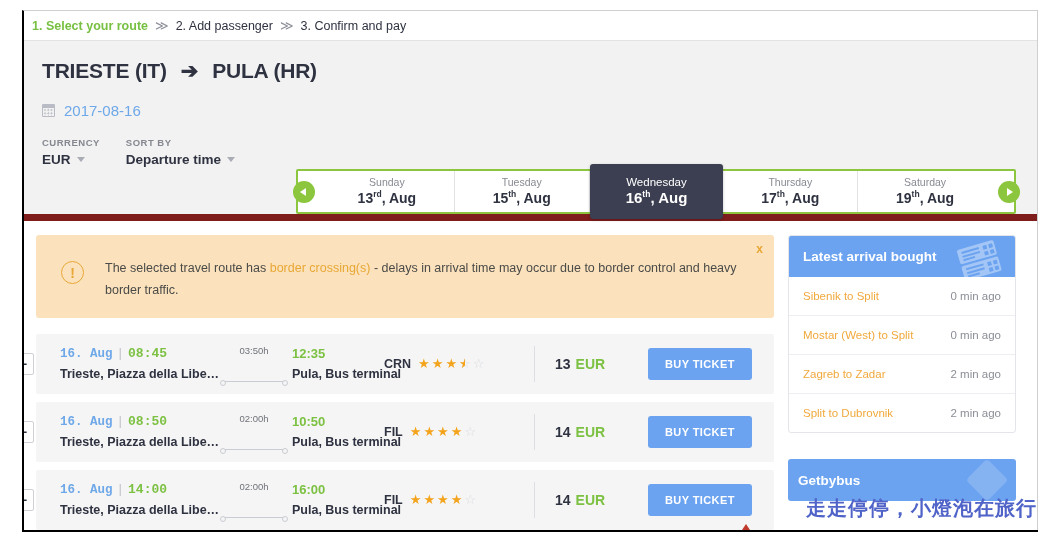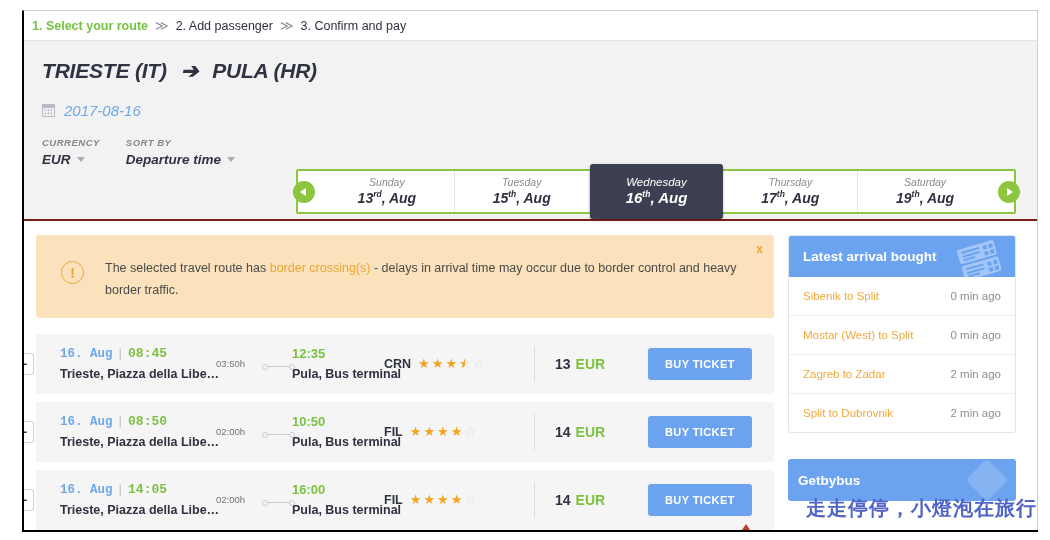--- a/index.html
+++ b/index.html
@@ -45,22 +45,21 @@
   .step { color: #2f3240; font-weight: 400; white-space: nowrap; }
   .step.active { color: #78c043; font-weight: bold; }
   .step-sep { color: #8d8f99; margin: 0 7px; font-size: 13px; }
 
   
   .headerbar {
     position: relative;
     background: #f2f2f2;
     height: 180px;
     padding: 18px 18px 12px 18px;
-    border-bottom: 2px solid #7f1d1d;
-    font-style: italic;
+    border-bottom: 7px solid #7f1d1d;
   }
   .route-title {
     display: flex; align-items: center;
     font-size: 21px; font-weight: bold; color: #2f3240;
     letter-spacing: -0.2px;
   }
   .route-title .arrow {
     margin: 0 14px 0 14px; font-size: 21px; color: #2f3240;
   }
   .date-line {
@@ -210,21 +209,21 @@
   .meta-line { display: flex; align-items: baseline; font-size: 12.5px; font-family: Liberation Mono, monospace; }
   .dep-date { color: #6ea8e8; font-weight: bold; }
   .pipe { color: #bfc2c8; margin: 0 4px; }
   .dep-time { color: #7cc142; font-weight: bold; font-size: 13px; }
   .stop-name {
     font-size: 12.5px; color: #2f3240; font-weight: bold;
     margin-top: 6px; white-space: nowrap;
   }
   .dur-block {
     width: 76px; text-align: center;
-    display: flex; flex-direction: row; align-items: center; gap: 20px;
+    display: flex; flex-direction: column; align-items: center; gap: 20px;
   }
   .dur-text { font-size: 9.5px; color: #6f7279; }
   .dur-line {
     margin-top: 5px; width: 62px; height: 1px; background: #c9ccd2;
     position: relative;
   }
   .dur-line:before, .dur-line:after {
     content: ""; position: absolute; top: -1.5px;
     width: 4px; height: 4px; border-radius: 50%;
     border: 1px solid #c9ccd2; background: #f5f5f5;
@@ -494,21 +493,21 @@
                 <span class="price-cur">EUR</span>
               </div>
               <button class="buy-btn">BUY TICKET</button>
             </div>
             <div class="result-row">
               <div class="expander">+</div>
               <div class="dep-block">
                 <div class="meta-line">
                   <span class="dep-date">16. Aug</span>
                   <span class="pipe">|</span>
-                  <span class="dep-time">14:05</span>
+                  <span class="dep-time">14:00</span>
                 </div>
                 <div class="stop-name">Trieste, Piazza della Libe…</div>
               </div>
               <div class="dur-block">
                 <div class="dur-text">02:00h</div>
                 <div class="dur-line"></div>
               </div>
               <div class="arr-block">
                 <div class="arr-time">16:00</div>
                 <div class="stop-name">Pula, Bus terminal</div>

